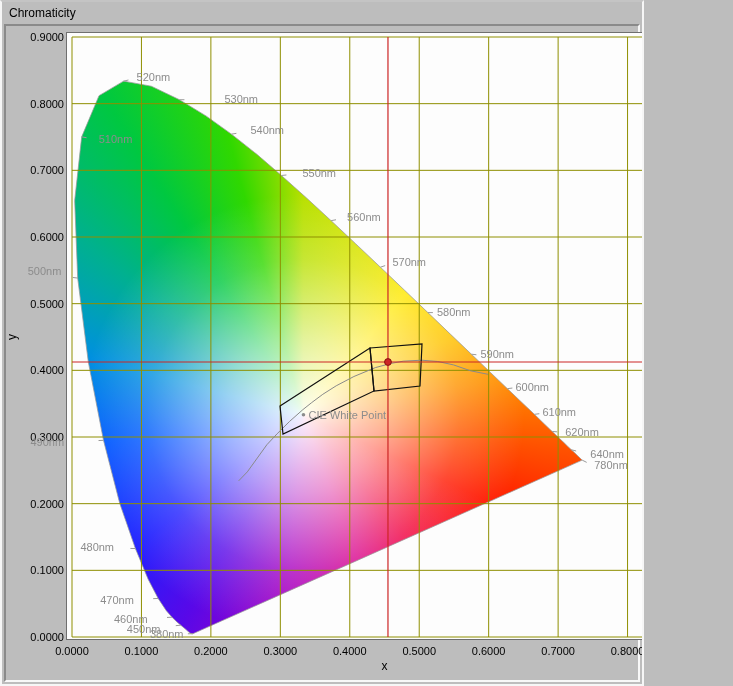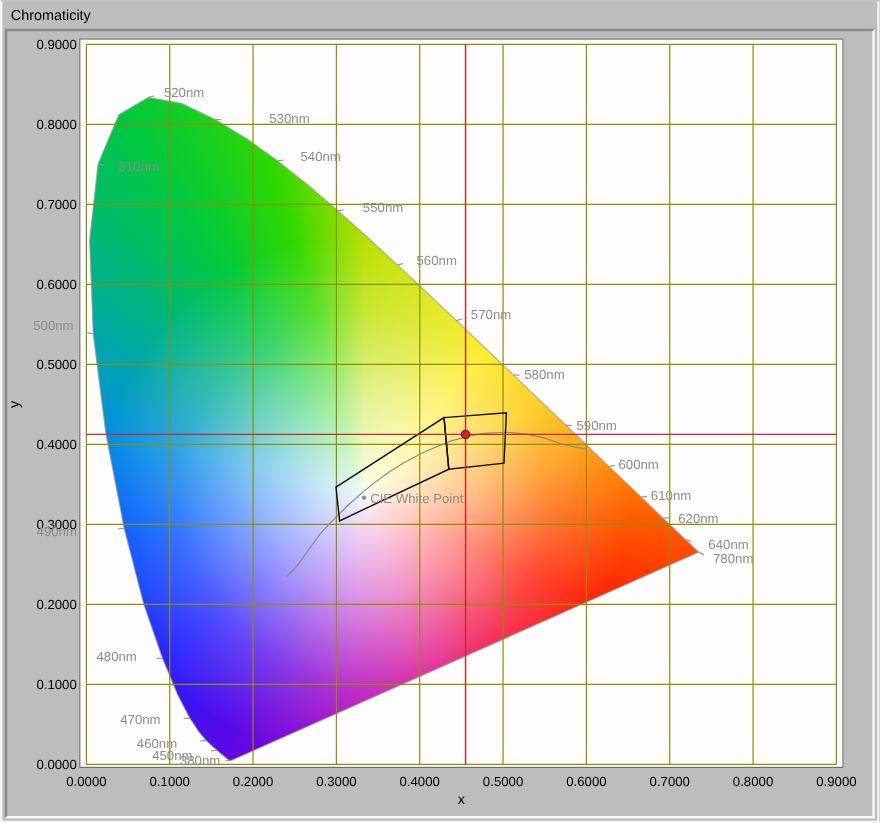--- a/index.html
+++ b/index.html
@@ -1,17 +1,17 @@
 <!DOCTYPE html>
 <html><head>
 <meta charset="utf-8">
 <style>
   html,body{margin:0;padding:0;background:#bdbdbd;}
   #window{
-    position:relative;width:733px;height:686px;box-sizing:border-box;
+    position:relative;width:644px;height:686px;box-sizing:border-box;
     background:#bdbdbd;overflow:hidden;
     font-family:"Liberation Sans",sans-serif;
     border:2px solid;border-color:#c4c4c4 #f6f6f6 #f6f6f6 #f6f6f6;
   }
   #titlebar{
     position:absolute;left:7px;top:4px;font-size:12px;color:#000;
   }
   #panel{
     position:absolute;left:2px;top:22px;right:2px;bottom:2px;
     background:#bdbdbd;border:2px solid;border-color:#8a8a8a #f8f8f8 #f8f8f8 #8a8a8a;

